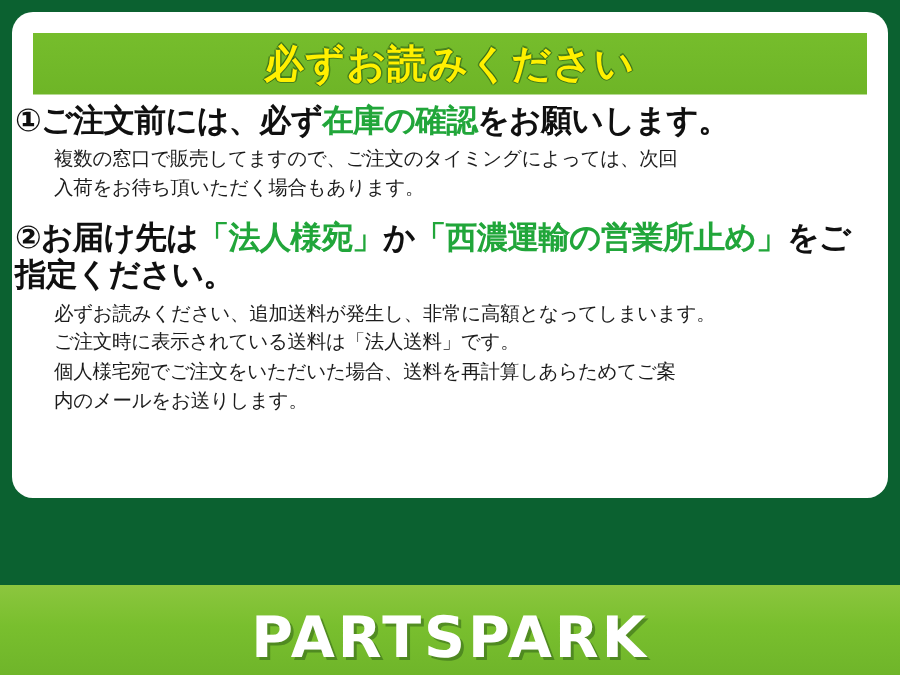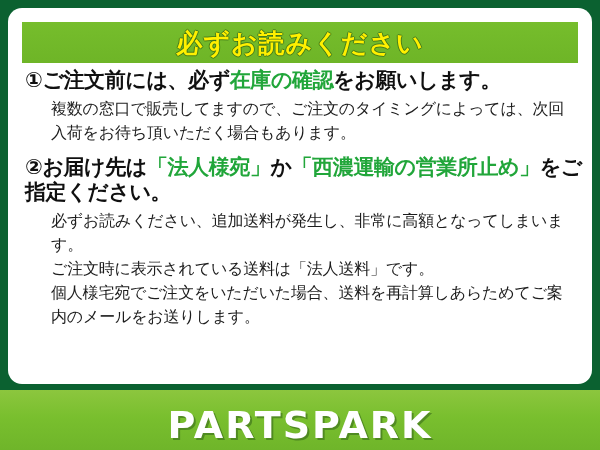--- a/index.html
+++ b/index.html
@@ -33,21 +33,21 @@
     height: 60px;
     background: linear-gradient(to bottom, #8cc63e 0%, #79bf2e 45%, #6fb52a 100%);
   }
 
   
   #card {
     position: absolute;
     left: 8px;
     top: 8px;
     width: 584px;
-    height: 376px;
+    height: 324px;
     box-sizing: border-box;
     background: #ffffff;
     border-radius: 14px;
     overflow: hidden;
   }
 
   
   #title-banner {
     position: absolute;
     left: 14px;
@@ -72,21 +72,21 @@
       0 -1px 0 rgba(40,90,20,.55);
     white-space: nowrap;
   }
 
   
   #items {
     position: absolute;
     left: 0;
     right: 0;
     top: 60px;
-    padding: 0 6px 0 17px;
+    padding: 0 6px 0 2px;
   }
 
   .item {
     margin-bottom: 2px;
   }
 
   .item-heading {
     display: block;
     font-size: 21px;
     font-weight: bold;
@@ -101,21 +101,21 @@
     font-size: 21px;
     font-weight: bold;
     color: #101010;
   }
 
   .hl {
     color: #21a63a;
   }
 
   .item-body {
-    font-size: 16px;
+    font-size: 13px;
     color: #1c1c1c;
     line-height: 1.5;
     letter-spacing: -0.2px;
     margin: 3px 0 0 26px;
     white-space: pre-line;
   }
 
   
   #item-1 { margin-bottom: 10px; }
   #item-2 { margin-bottom: 8px; }

